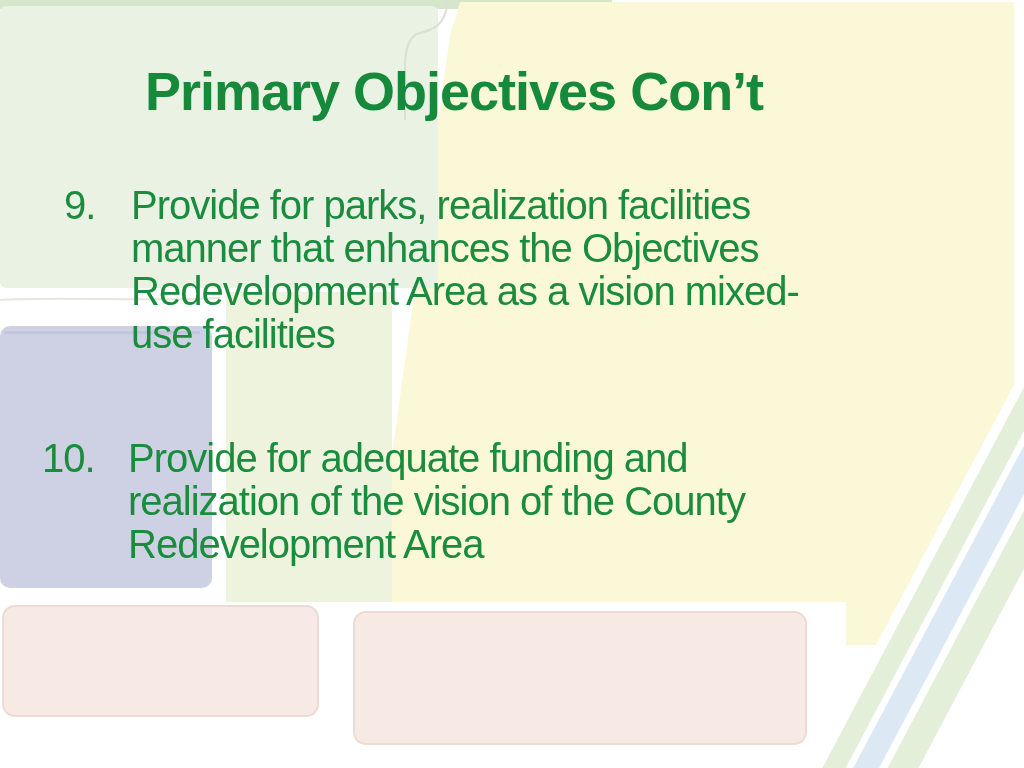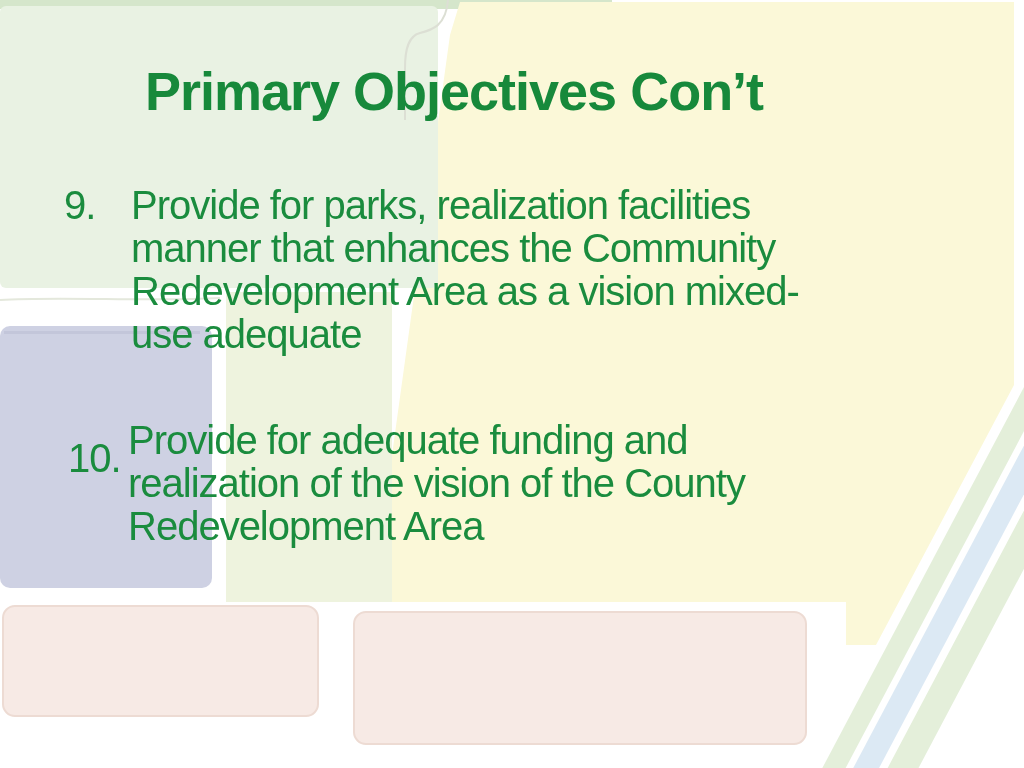--- a/index.html
+++ b/index.html
@@ -51,27 +51,27 @@
     color: var(--body_green, #1a8c3e);
     font-size: 40px;
     line-height: 43px;
     letter-spacing: -1px;
   }
   .item-number {
     position: absolute;
     white-space: nowrap;
   }
   .num-9  { top: 184px; left: 64px; }
-  .num-10 { top: 437px; left: 68px; }
+  .num-10 { top: 437px; left: 42px; }
   .item-lines {
     position: absolute;
     white-space: nowrap;
   }
   .lines-9  { top: 184px; left: 131px; }
-  .lines-10 { top: 419px; left: 128px; }
+  .lines-10 { top: 437px; left: 128px; }
   .item-lines div { height: 43px; }
 </style>
 </head>
 <body>
 
 <div class="slide">
 
   <svg class="quilt" viewBox="0 0 1024 768">
     <rect x="0" y="0" width="1024" height="768" fill="#ffffff"></rect>
 
@@ -97,23 +97,23 @@
     <polygon class="stripe-green" points="1209,161 1233,174 882,837 858,824"></polygon>
   </svg>
 
   <div class="title">Primary Objectives Con’t</div>
 
   <div>
 
     <div class="body-text item-number num-9">9.</div>
     <div class="body-text item-lines lines-9">
       <div>Provide for parks, realization facilities</div>
-      <div>manner that enhances the Community</div>
+      <div>manner that enhances the Objectives</div>
       <div>Redevelopment Area as a vision mixed-</div>
-      <div>use adequate</div>
+      <div>use facilities</div>
     </div>
 
     <div class="body-text item-number num-10">10.</div>
     <div class="body-text item-lines lines-10">
       <div>Provide for adequate funding and</div>
       <div>realization of the vision of the County</div>
       <div>Redevelopment Area</div>
     </div>
 
   </div>

